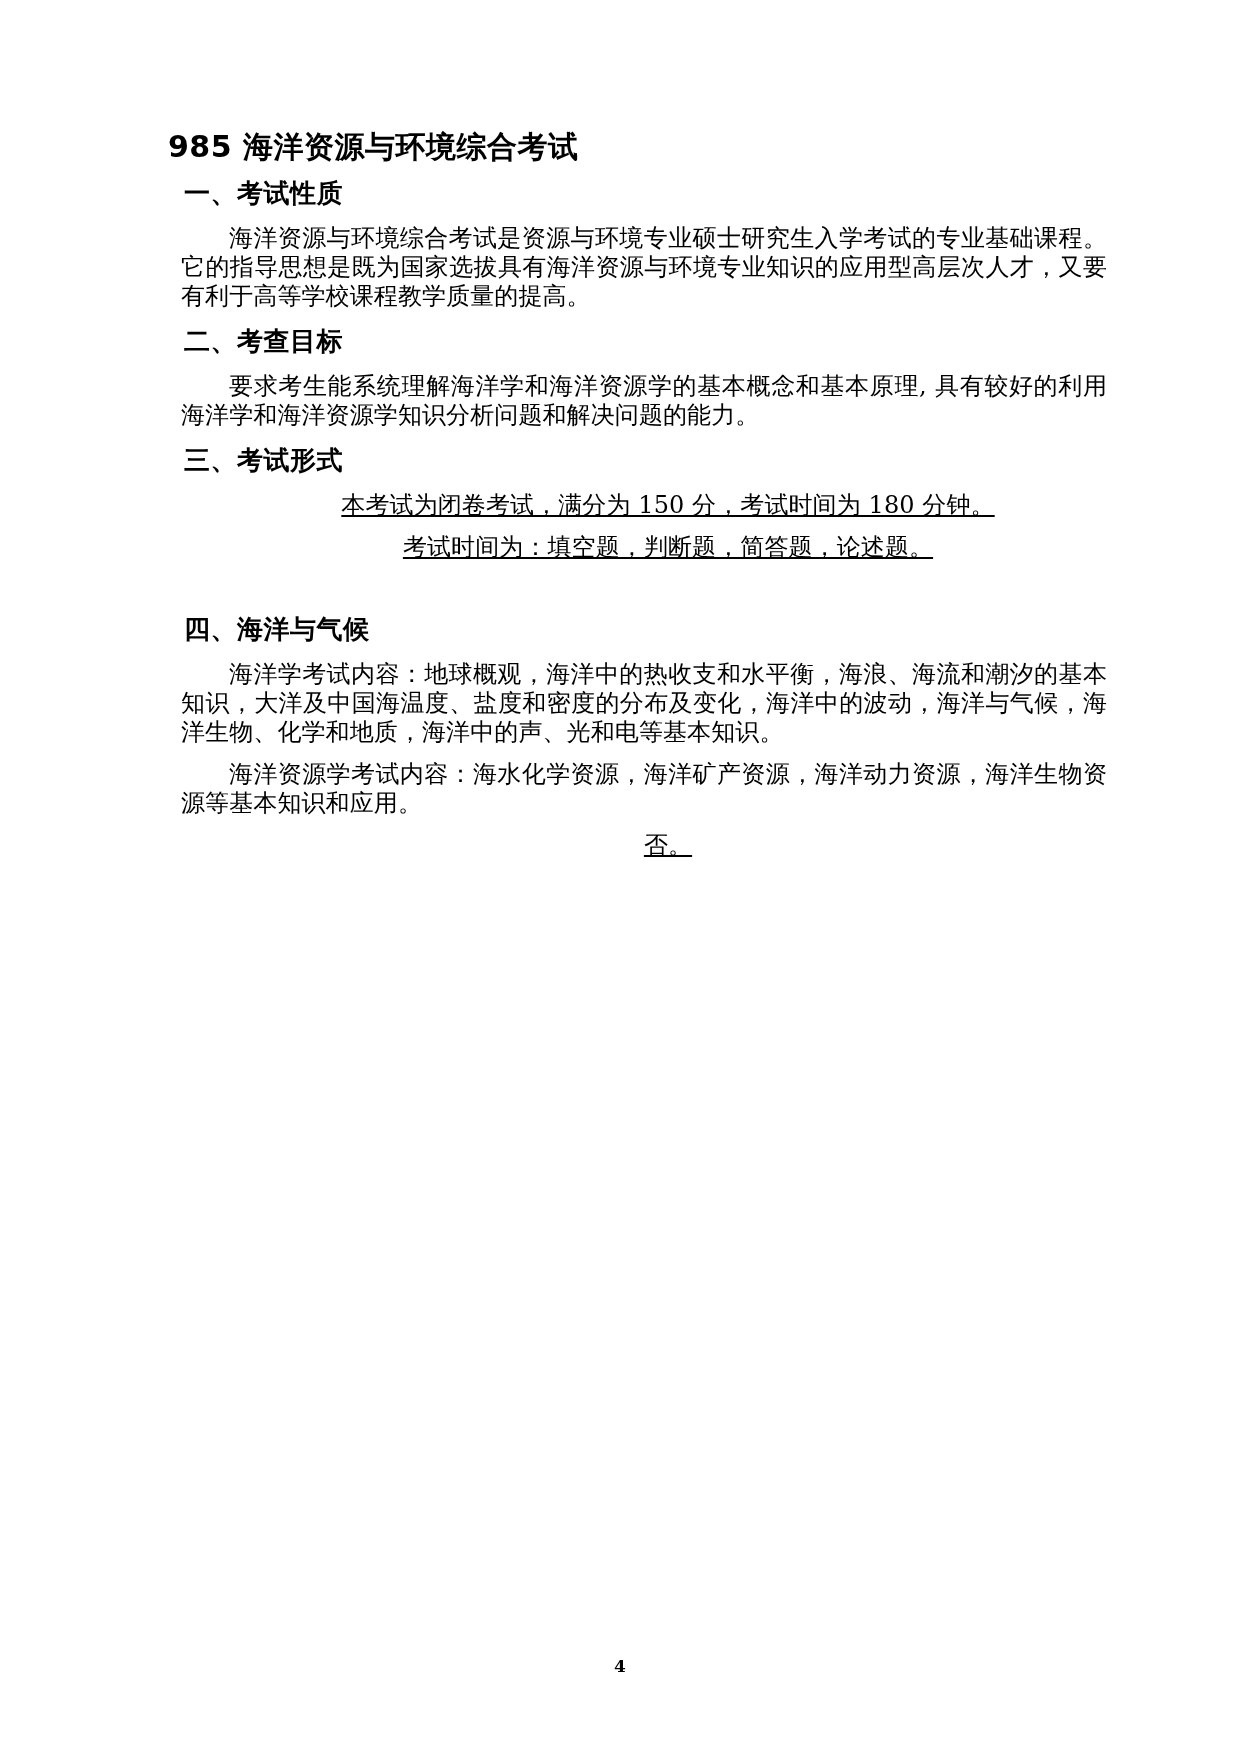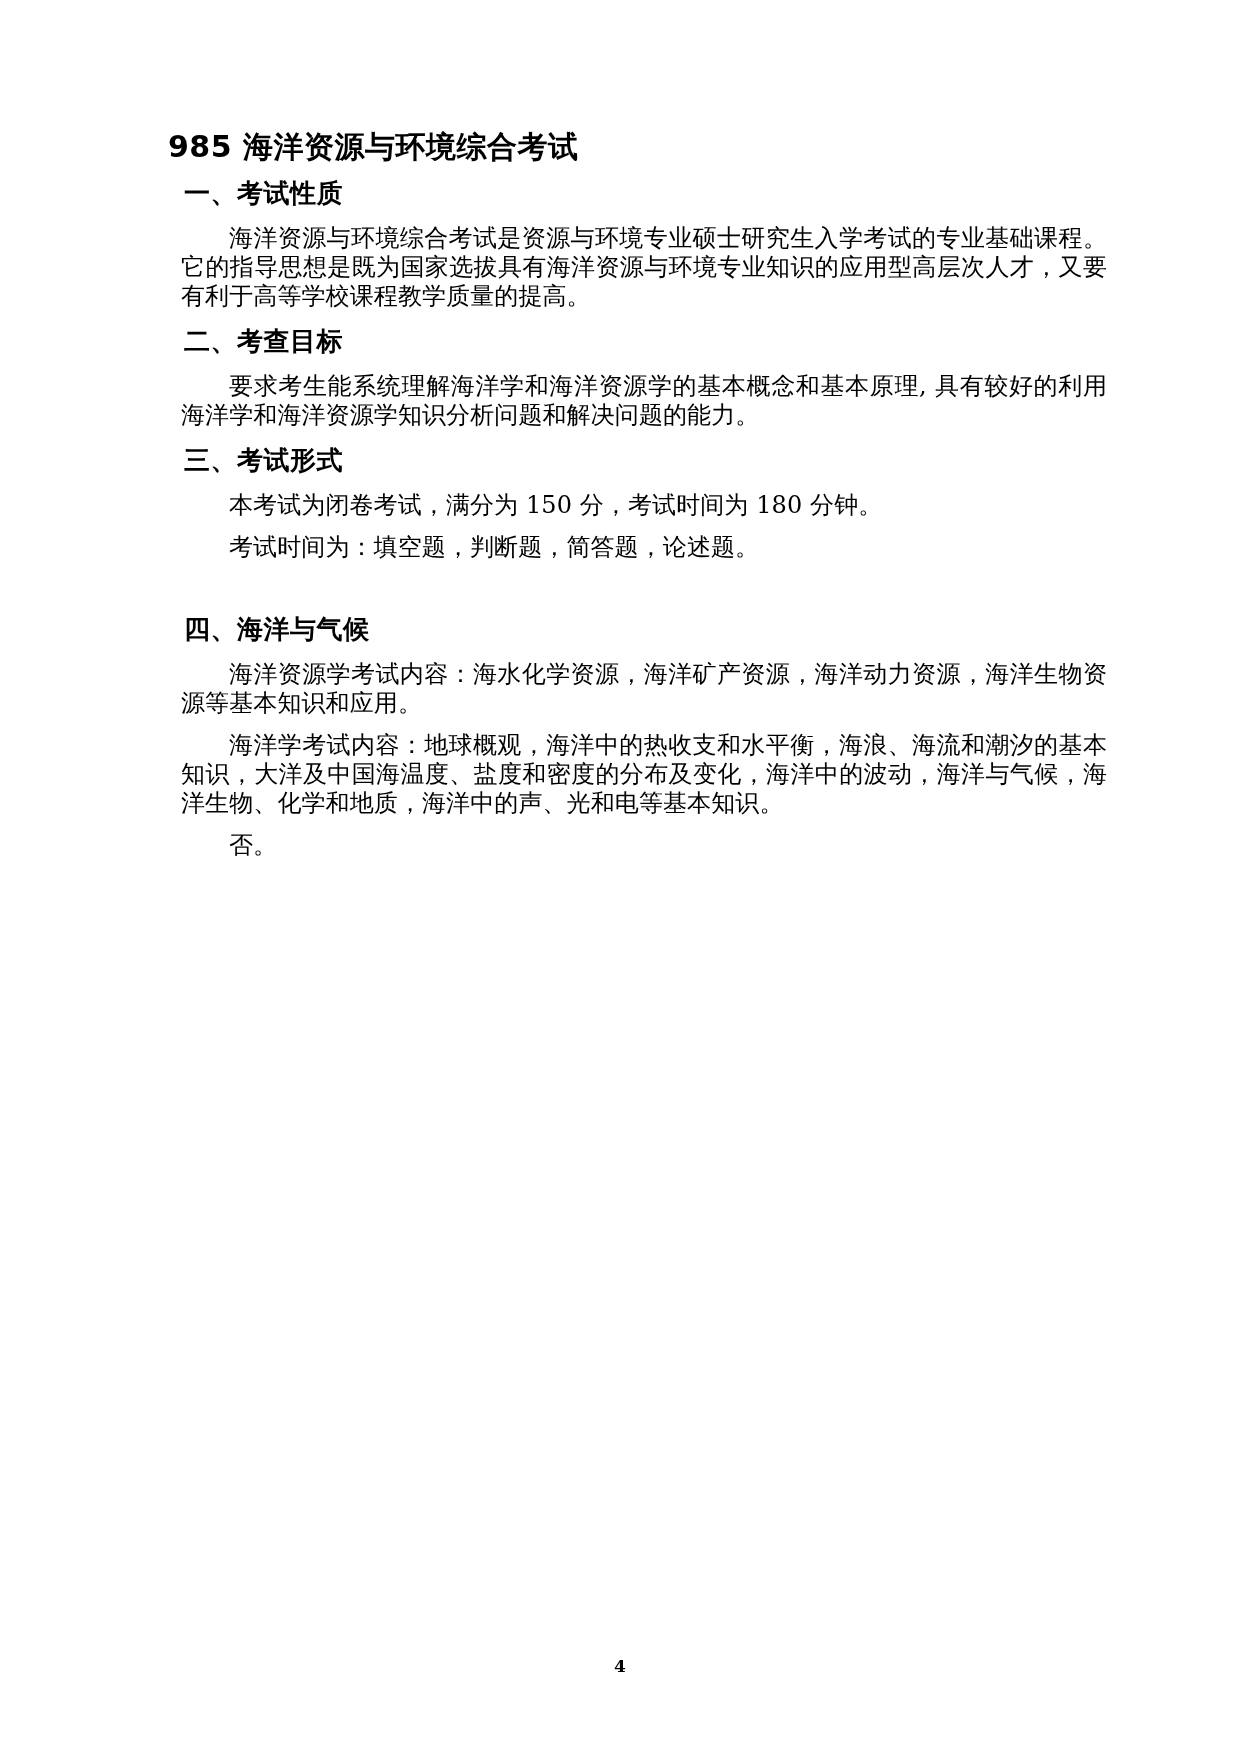--- a/index.html
+++ b/index.html
@@ -48,21 +48,22 @@
     font-size: 24px;
     line-height: 29px;
     text-align: justify;
     text-justify: inter-ideograph;
     text-indent: 2em;
     margin: 13px;
     padding: 0;
     letter-spacing: 0.1px;
   }
   .para.no-justify {
-    text-align: left;
+    text-align: center;
+    text-decoration: underline;
   }
   .block {
     margin-bottom: 2px;
   }
   .page-number {
     position: absolute;
     left: 0;
     right: 0;
     bottom: 78px;
     text-align: center;
@@ -89,22 +90,22 @@
   </div>
 
   <div class="block">
     <h2 class="section-heading">三、考试形式</h2>
     <p class="para no-justify">本考试为闭卷考试，满分为 150 分，考试时间为 180 分钟。</p>
     <p class="para no-justify">考试时间为：填空题，判断题，简答题，论述题。</p>
   </div>
 
   <div class="block">
     <h2 class="section-heading spaced-top">四、海洋与气候</h2>
+    <p class="para">海洋学考试内容：地球概观，海洋中的热收支和水平衡，海浪、海流和潮汐的基本知识，大洋及中国海温度、盐度和密度的分布及变化，海洋中的波动，海洋与气候，海洋生物、化学和地质，海洋中的声、光和电等基本知识。</p>
     <p class="para">海洋资源学考试内容：海水化学资源，海洋矿产资源，海洋动力资源，海洋生物资源等基本知识和应用。</p>
-    <p class="para">海洋学考试内容：地球概观，海洋中的热收支和水平衡，海浪、海流和潮汐的基本知识，大洋及中国海温度、盐度和密度的分布及变化，海洋中的波动，海洋与气候，海洋生物、化学和地质，海洋中的声、光和电等基本知识。</p>
   </div>
 
   <div class="block">
     <p class="para no-justify">否。</p>
   </div>
 
   <div class="page-number">4</div>
 
 </div>
 

